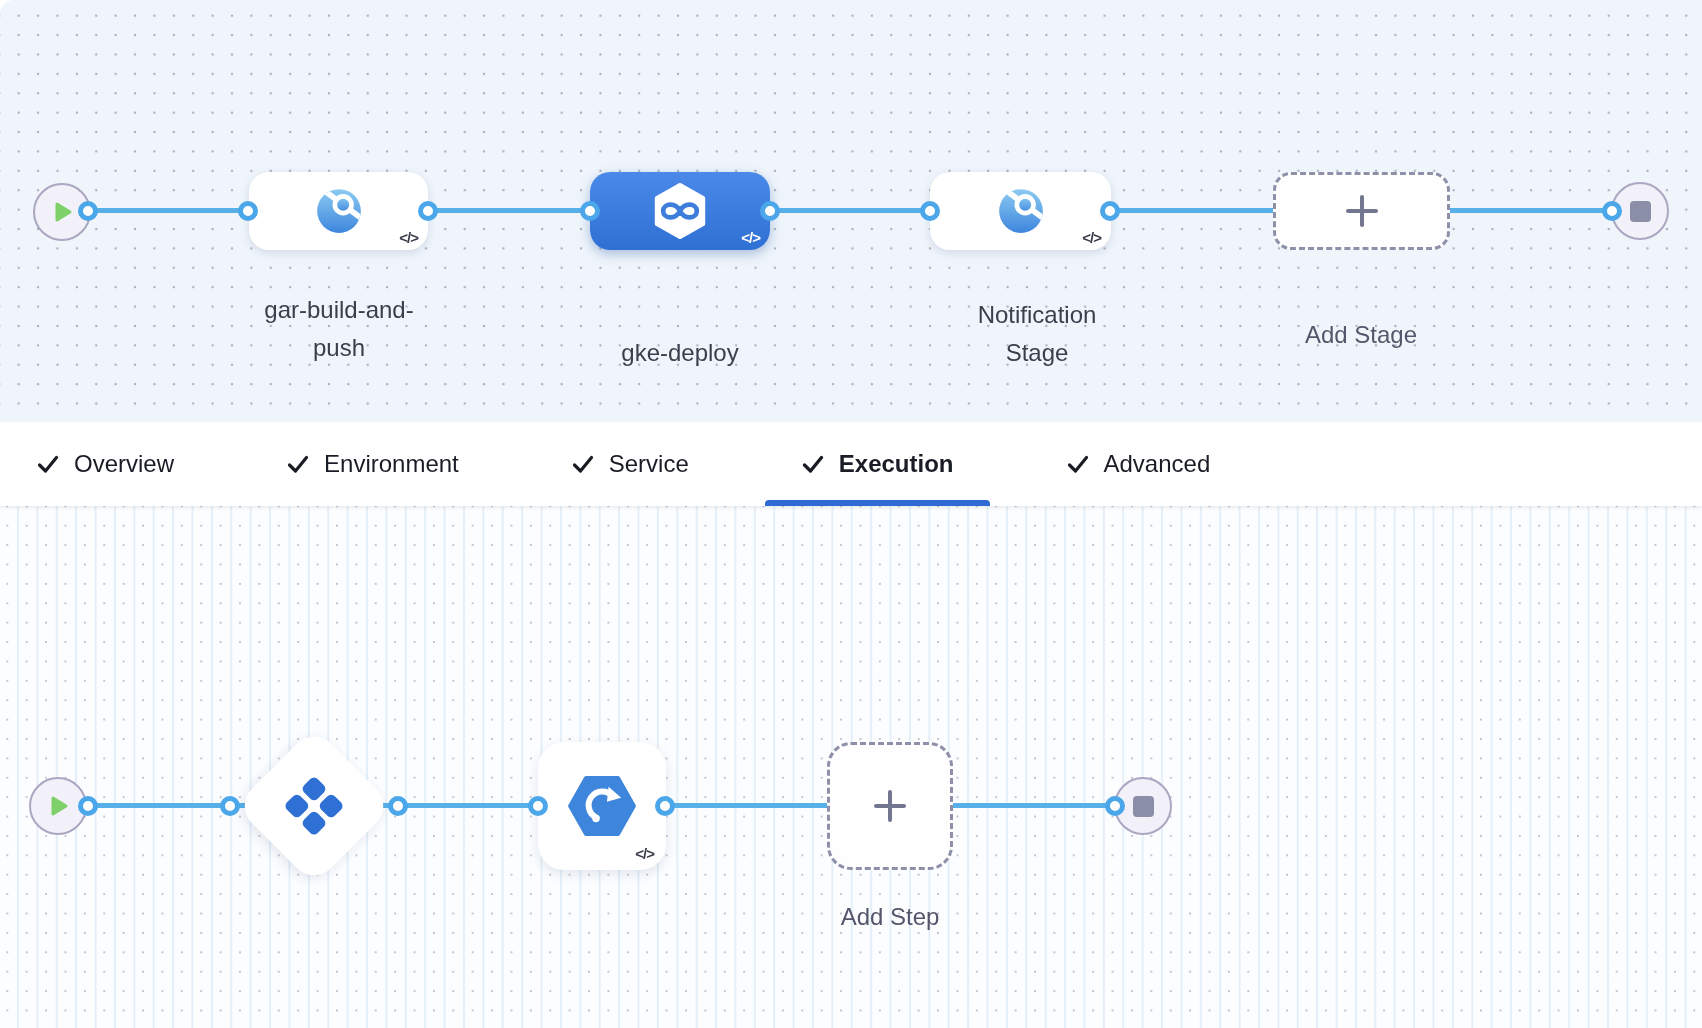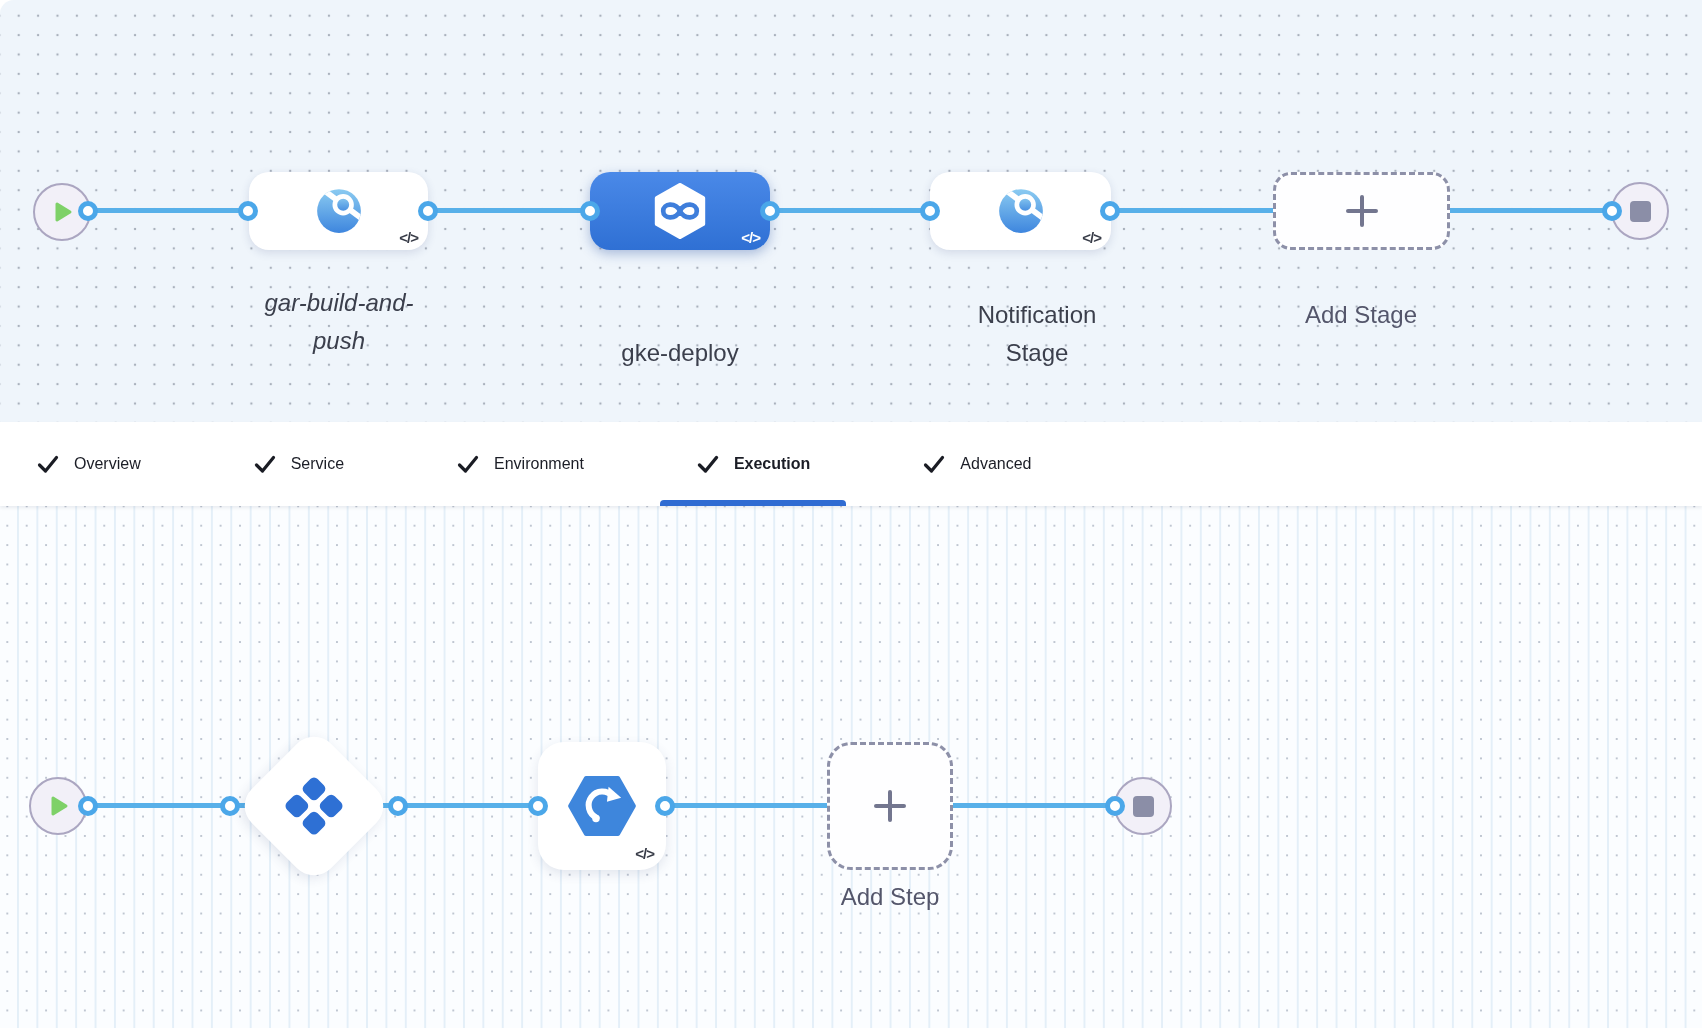--- a/index.html
+++ b/index.html
@@ -45,38 +45,38 @@
                  letter-spacing:-1px; color:#383C48; cursor:pointer; }
   .selected .code-toggle { color:#fff; }
 
   .add-box { position:absolute; background:#FEFEFF; border:3px dashed #8D90A8; z-index:3;
              display:flex; align-items:center; justify-content:center; cursor:pointer; }
   #add-stage { left:1273px; top:172px; width:177px; height:78px; border-radius:18px; }
   #add-step  { left:827px;  top:236px; width:126px; height:128px; border-radius:24px; }
 
   .node-label { position:absolute; font-size:24px; line-height:38px; text-align:center;
                 color:#3B3F4C; z-index:2; }
-  .add-label  { color:#54566B; }
+  .add-label  { color:#54566B;margin-top:20px; }
   .break-word { overflow-wrap:break-word; word-break:break-word; }
 
   
   .step-card { position:absolute; background:#fff; border-radius:26px;
                box-shadow:0 4px 12px rgba(40,60,110,.12); z-index:3;
                display:flex; align-items:center; justify-content:center; }
   #rollout-card { left:538px; top:236px; width:128px; height:128px; }
   #approval-diamond { left:258px; top:244px; width:112px; height:112px; border-radius:24px;
                       transform:rotate(45deg); }
   #approval-diamond .icon-unrotate { transform:rotate(-45deg); display:flex; }
 
   
   .tab-bar { position:absolute; left:0; top:422px; width:1702px; height:84px; background:#fff;
              box-shadow:0 2px 3px rgba(30,40,70,.08); z-index:5;
              display:flex; align-items:stretch; column-gap:40px; }
   .tab { position:relative; display:flex; align-items:center; gap:14px; padding:0 36px;
-         font-size:16px; color:#1B1D26; cursor:pointer; white-space:nowrap; }
+         font-size:24px; color:#1B1D26; cursor:pointer; white-space:nowrap; }
   .tab.active { font-weight:700; }
   .tab.active .tab-underline { position:absolute; left:0; right:0; bottom:0; height:6px;
          background:#2F6BD2; border-radius:4px 4px 0 0; }
   .check { width:24px; height:24px; flex:0 0 auto; }
 </style>
 </head>
 <body>
 
 <svg width="0" height="0" style="position:absolute">
   <defs>
@@ -155,44 +155,44 @@
           <line x1="18" y1="4" x2="18" y2="32" stroke="#73768F" stroke-width="4" stroke-linecap="round"></line>
           <line x1="4" y1="18" x2="32" y2="18" stroke="#73768F" stroke-width="4" stroke-linecap="round"></line>
         </svg>
       </span>
     </div>
 
     <div class="terminal" style="left:1611px; top:182px;">
       <span class="stop-square"></span>
     </div>
 
-    <div class="node-label break-word" style="left:254px; top:284px; width:170px;font-style:italic;">gar-build-and-push</div>
+    <div class="node-label break-word" style="left:254px; top:291px; width:170px;">gar-build-and-push</div>
     <div class="node-label" style="left:580px; top:296px; width:200px;margin-top:38px;">gke-deploy</div>
     <div class="node-label break-word" style="left:952px; top:296px; width:170px;">Notification Stage</div>
     <div class="node-label add-label" style="left:1261px; top:296px; width:200px;">Add Stage</div>
   </div>
 
   <div class="tab-bar">
     <div class="tab">
       <svg class="check" viewBox="0 0 24 24">
           <path d="M3.5 13 L9.5 19 L20.5 5.5" fill="none" stroke="#1A1C24" stroke-width="3.2" stroke-linecap="round" stroke-linejoin="round"></path>
         </svg>
       <span>Overview</span>
     </div>
     <div class="tab">
       <svg class="check" viewBox="0 0 24 24">
           <path d="M3.5 13 L9.5 19 L20.5 5.5" fill="none" stroke="#1A1C24" stroke-width="3.2" stroke-linecap="round" stroke-linejoin="round"></path>
         </svg>
+      <span>Environment</span>
+    </div>
+    <div class="tab">
+      <svg class="check" viewBox="0 0 24 24">
+          <path d="M3.5 13 L9.5 19 L20.5 5.5" fill="none" stroke="#1A1C24" stroke-width="3.2" stroke-linecap="round" stroke-linejoin="round"></path>
+        </svg>
       <span>Service</span>
-    </div>
-    <div class="tab">
-      <svg class="check" viewBox="0 0 24 24">
-          <path d="M3.5 13 L9.5 19 L20.5 5.5" fill="none" stroke="#1A1C24" stroke-width="3.2" stroke-linecap="round" stroke-linejoin="round"></path>
-        </svg>
-      <span>Environment</span>
     </div>
     <div class="tab active">
       <svg class="check" viewBox="0 0 24 24">
           <path d="M3.5 13 L9.5 19 L20.5 5.5" fill="none" stroke="#1A1C24" stroke-width="3.4" stroke-linecap="round" stroke-linejoin="round"></path>
         </svg>
       <span>Execution</span>
       <span class="tab-underline"></span>
     </div>
     <div class="tab">
       <svg class="check" viewBox="0 0 24 24">

